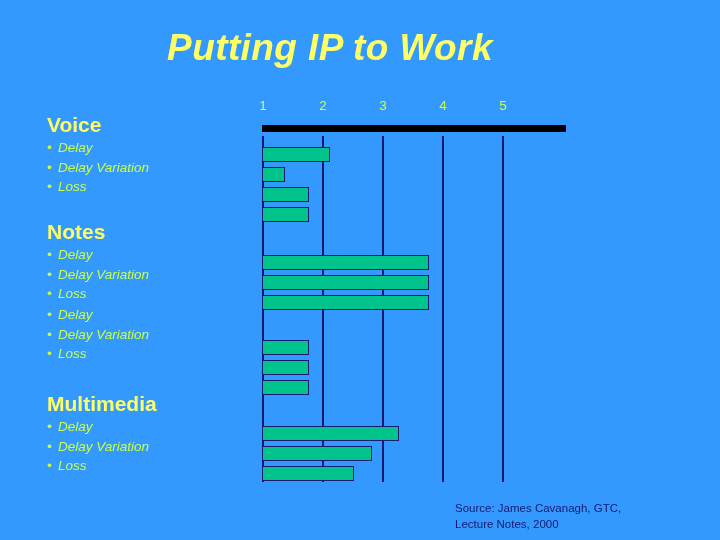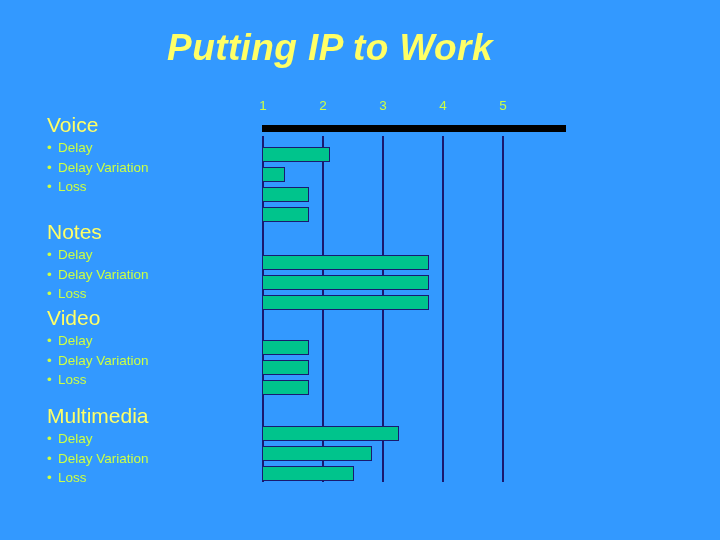--- a/index.html
+++ b/index.html
@@ -37,47 +37,48 @@
   }
   
   #left-column {
     position: absolute;
     left: 47px;
     top: 106px;
     width: 215px;
   }
   .section-heading {
     font-size: 21px;
-    font-weight: normal;
+    font-weight: bold;
     color: #FFFF66;
     line-height: 26px;
     margin: 0;
     white-space: nowrap;
   }
   .bullet-list {
     list-style: none;
     margin: 0;
     padding: 0;
+    font-style: italic;
   }
   .bullet-item {
     font-size: 13.5px;
     color: #CCFF44;
     line-height: 19.5px;
     white-space: nowrap;
   }
   .bullet-item .dot {
     display: inline-block;
     width: 11px;
     color: #CCFF44;
   }
   .section-block { margin-bottom: 0; }
   #sec-voice      { position: absolute; left: 0; top: 6px; }
   #sec-data       { position: absolute; left: 0; top: 113px; }
   #sec-video      { position: absolute; left: 0; top: 199px; }
-  #sec-multimedia { position: absolute; left: 0; top: 297px; }
+  #sec-multimedia { position: absolute; left: 0; top: 285px; }
   
   #chart {
     position: absolute;
     left: 262px;
     top: 98px;
     width: 320px;
     height: 386px;
   }
   .axis-tick-label {
     position: absolute;
@@ -140,21 +141,20 @@
     <div class="section-block" id="sec-data">
       <div class="section-heading">Notes</div>
       <ul class="bullet-list">
         <li class="bullet-item"><span class="dot">•</span><span>Delay</span></li>
         <li class="bullet-item"><span class="dot">•</span><span>Delay Variation</span></li>
         <li class="bullet-item"><span class="dot">•</span><span>Loss</span></li>
       </ul>
     </div>
 
     <div class="section-block" id="sec-video">
-      <div class="section-heading">Video</div>
       <ul class="bullet-list">
         <li class="bullet-item"><span class="dot">•</span><span>Delay</span></li>
         <li class="bullet-item"><span class="dot">•</span><span>Delay Variation</span></li>
         <li class="bullet-item"><span class="dot">•</span><span>Loss</span></li>
       </ul>
     </div>
 
     <div class="section-block" id="sec-multimedia">
       <div class="section-heading">Multimedia</div>
       <ul class="bullet-list">
@@ -191,14 +191,18 @@
         <div class="bar" title="Data - Loss" style="left: 0px; top: 197px; width: 167px;"></div>
         <div class="bar" title="Video - Delay" style="left: 0px; top: 242px; width: 47px;"></div>
         <div class="bar" title="Video - Delay Variation" style="left: 0px; top: 262px; width: 47px;"></div>
         <div class="bar" title="Video - Loss" style="left: 0px; top: 282px; width: 47px;"></div>
         <div class="bar" title="Multimedia - Delay" style="left: 0px; top: 328px; width: 137px;"></div>
         <div class="bar" title="Multimedia - Delay Variation" style="left: 0px; top: 348px; width: 110px;"></div>
         <div class="bar" title="Multimedia - Loss" style="left: 0px; top: 368px; width: 92px;"></div>
       </div>
   </div>
 
+  <div id="source-note">
+    <div>Source: James Cavanagh, GTC,</div>
+    <div>Lecture Notes, 2000</div>
+  </div>
 
 </div>
 
 </body></html>

